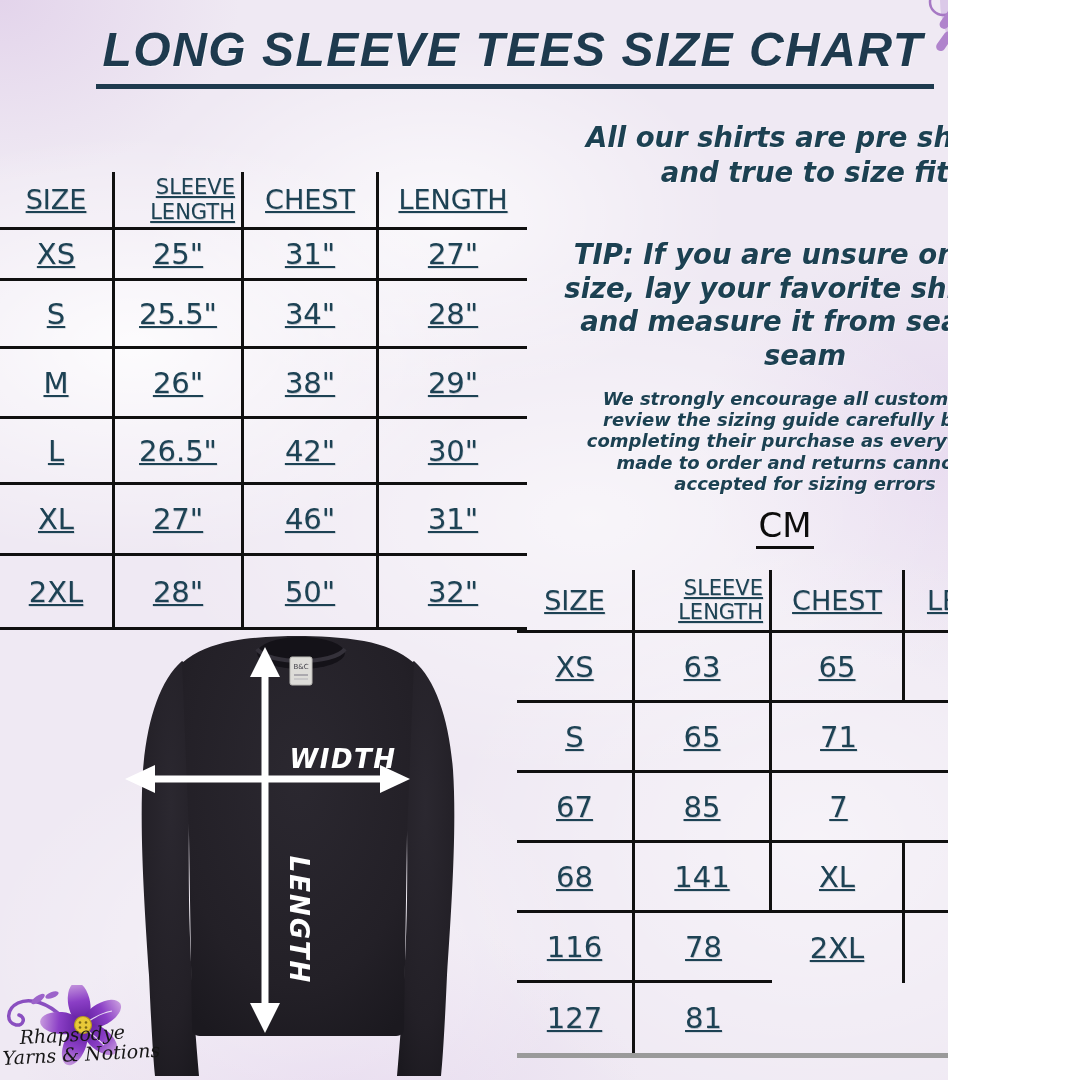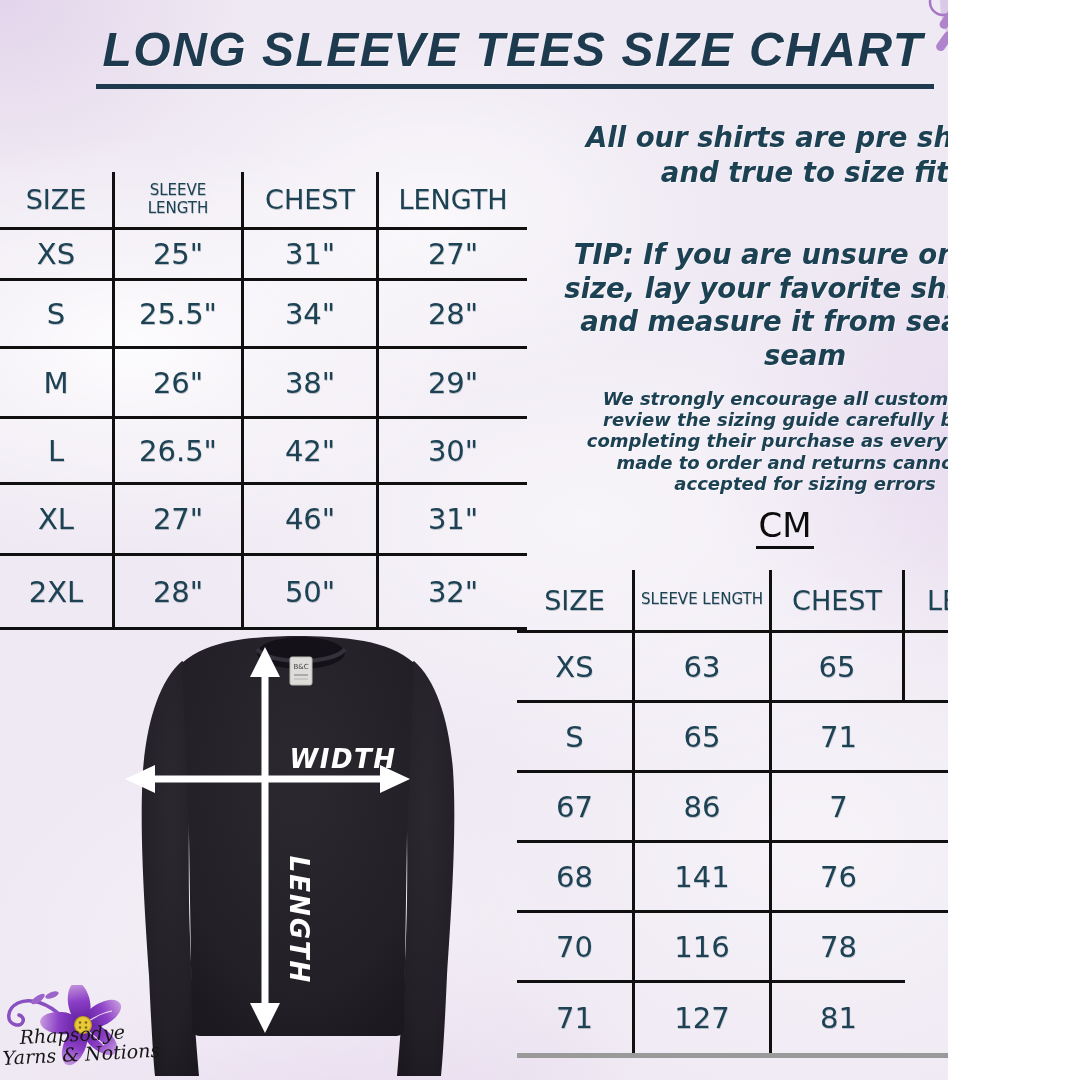--- a/index.html
+++ b/index.html
@@ -41,28 +41,29 @@
     grid-template-columns:115px 129px 135px 148px;
     grid-template-rows:58px 51px 68px 70px 66px 71px 74px;
   }
   #cm-table{
     left:517px;top:570px;
     grid-template-columns:118px 137px 133px 153px;
     grid-template-rows:63px 70px 70px 70px 70px 70px 70px;
     border-bottom:5px solid #9a9a9a;
   }
   .cell{
-    display:flex;align-items:center;justify-content:center;text-align:center;
+    display:flex;align-items:center;justify-content:center;text-align:right;
     color:#1d4254;font-size:29px;
     border-right:3px solid #101010;border-bottom:3px solid #101010;
     text-shadow:.5px .5px 0 rgba(16,48,64,.25);
+    text-decoration:underline;
   }
   .cell.c3{border-right:none;}
   .cell.head{font-size:27px;}
-  .cell.head.c1{font-size:15px;line-height:1.15;padding:0 6px;}
+  .cell.head.c1{font-size:21px;line-height:1.15;padding:0 6px;}
   #cm-table .cell.lastrow{border-bottom:none;}
   
   .note{position:absolute;text-align:center;color:#1c4152;font-weight:bold;font-style:italic;
         text-shadow:1px 1px 0 rgba(255,255,255,.5);}
   #note-preshrunk{left:565px;top:120px;width:480px;font-size:27.5px;line-height:1.27;}
   #note-tip{left:555px;top:238px;width:500px;font-size:27.5px;line-height:1.22;}
   #note-disclaimer{left:570px;top:388px;width:470px;font-size:18px;line-height:1.18;}
   
   #deco-topright{position:absolute;left:870px;top:0;width:210px;height:262px;}
   #shirt-svg{position:absolute;left:120px;top:635px;width:350px;height:445px;}
@@ -178,27 +179,26 @@
     <div class="cell c1">63</div>
     <div class="cell c2">65</div>
     <div class="cell c3">68</div>
 
     <div class="cell c0">S</div>
     <div class="cell c1">65</div>
     <div class="cell c3">71</div>
 
     <div class="cell c0">M</div>
     <div class="cell c1">67</div>
-    <div class="cell c2">86</div>
+    <div class="cell c2">85</div>
     <div class="cell c3">7</div>
 
     <div class="cell c0">L</div>
     <div class="cell c1">68</div>
     <div class="cell c2">141</div>
-    <div class="cell c3">76</div>
 
     <div class="cell c0">XL</div>
     <div class="cell c1">70</div>
     <div class="cell c2">116</div>
     <div class="cell c3">78</div>
 
     <div class="cell c0 lastrow">2XL</div>
     <div class="cell c1 lastrow">71</div>
     <div class="cell c2 lastrow">127</div>
     <div class="cell c3 lastrow">81</div>

